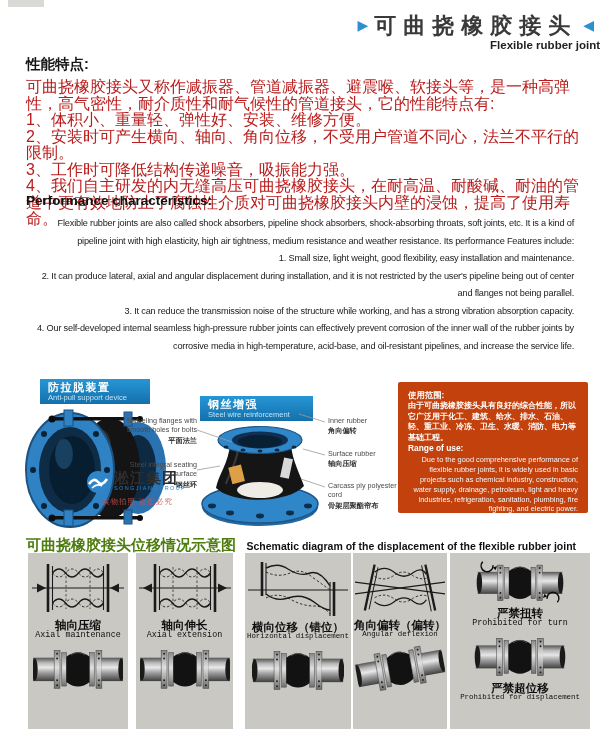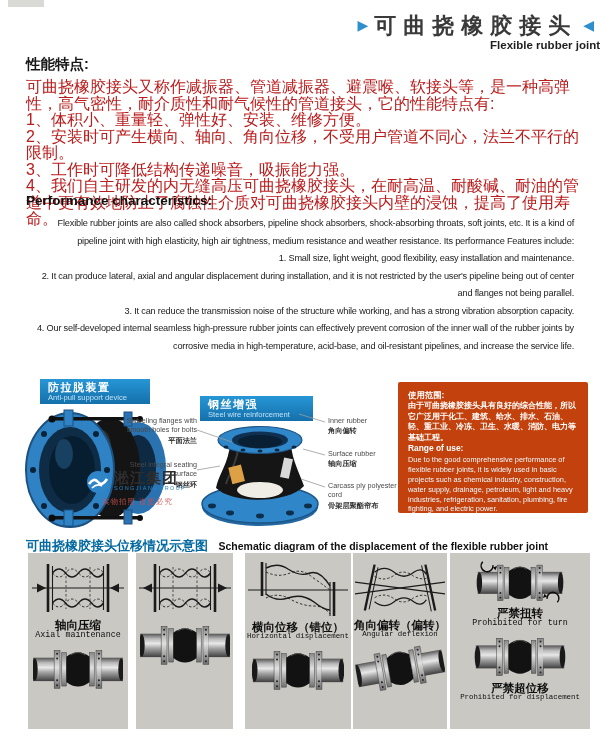--- a/index.html
+++ b/index.html
@@ -36,25 +36,25 @@
   .wm{position:absolute;left:86px;top:100px;width:120px;}
   .wm-row{display:flex;align-items:flex-start;}
   .wm-cn{font-size:15px;font-weight:bold;color:#2e2e2e;letter-spacing:1px;line-height:15px;}
   .wm-en{font-size:5.5px;color:#2e86c8;letter-spacing:1.4px;line-height:7px;}
   .wm-red{font-size:7.5px;color:#cc5050;margin:3px 0 0 16px;opacity:.85;letter-spacing:1px;}
 
   .range-box{position:absolute;left:398px;top:12px;width:190px;height:131px;background:#c2410c;
              color:#fff;box-sizing:border-box;padding:8px 10px;border-radius:2px;overflow:hidden;}
   .rb-h{font-size:8.4px;font-weight:bold;line-height:11px;}
   .rb-cn{font-size:8px;font-weight:bold;line-height:10.6px;}
-  .rb-en{font-size:7.4px;line-height:9.8px;color:#eef8ff;margin-top:1px;}
+  .rb-en{font-size:7.4px;line-height:9.8px;color:#eef8ff;margin-top:1px;text-align:right;}
 
   
   .schem-head{position:absolute;top:536px;left:26px;white-space:nowrap;}
-  .sh-cn{font-size:13px;font-weight:bold;color:#0369a1;}
+  .sh-cn{font-size:15px;font-weight:bold;color:#4d7c0f;}
   .sh-en{font-size:10.5px;font-weight:bold;color:#111;margin-left:6px;}
   .panels{position:absolute;top:553px;left:0;width:600px;height:161px;}
   .panel{position:absolute;top:0;height:176px;background:#c9c8c3;overflow:hidden;}
   .diag,.photo{display:block;margin:7px auto 0;}
   .photo{margin-top:5px;}
   .plabel{text-align:center;margin-top:3px;line-height:1.05;}
   .pl-cn{font-size:11.5px;font-weight:bold;color:#0e0e0e;font-family:"DejaVu Serif",serif;}
   .pl-en{font-size:8.4px;color:#0e0e0e;font-family:"Liberation Mono",monospace;white-space:nowrap;}
   .en-sm{font-size:7.4px;}
 </style>
@@ -280,20 +280,24 @@
           <use href="#jointphoto"></use>
         </svg>
     </div>
 
     <div class="panel" style="left:136px;width:97px">
       <svg class="diag" width="92" height="56" viewBox="0 0 92 56">
         <use href="#bellows"></use>
         <path d="M4,28 l9,-4.5 v9 z" fill="#1b1b1b"></path>
         <path d="M88,28 l-9,-4.5 v9 z" fill="#1b1b1b"></path>
       </svg>
+      <div class="plabel">
+        <div class="pl-cn">轴向伸长</div>
+        <div class="pl-en">Axial extension</div>
+      </div>
       <svg class="photo" width="90" height="47" viewBox="0 0 100 52">
           <use href="#jointphoto"></use>
         </svg>
     </div>
 
     <div class="panel" style="left:245px;width:106px">
       <svg class="diag" width="100" height="58" viewBox="0 0 100 58">
         <g stroke="#1b1b1b">
           <line x1="0" y1="30" x2="100" y2="30" stroke-width="1.2"></line>
           <line x1="14" y1="2" x2="14" y2="36" stroke-width="2.6"></line>

